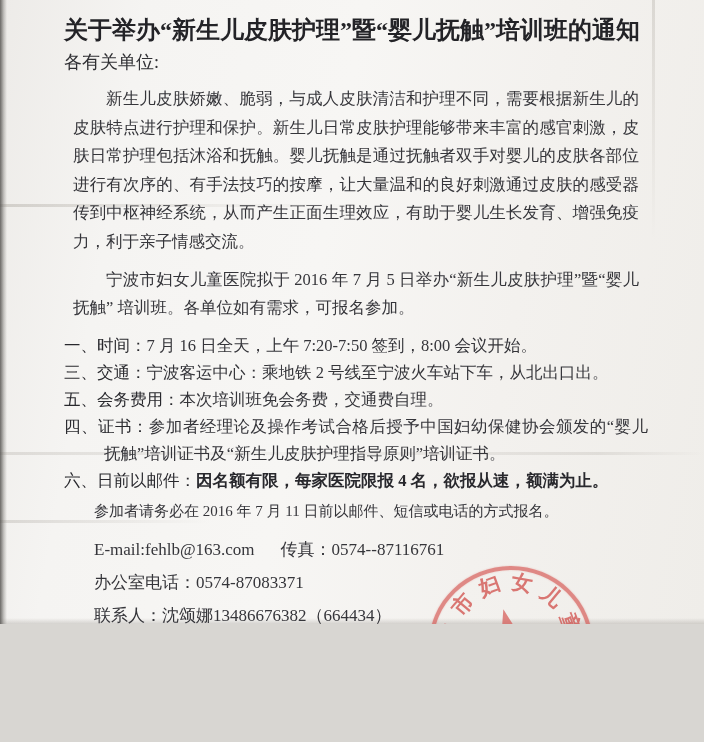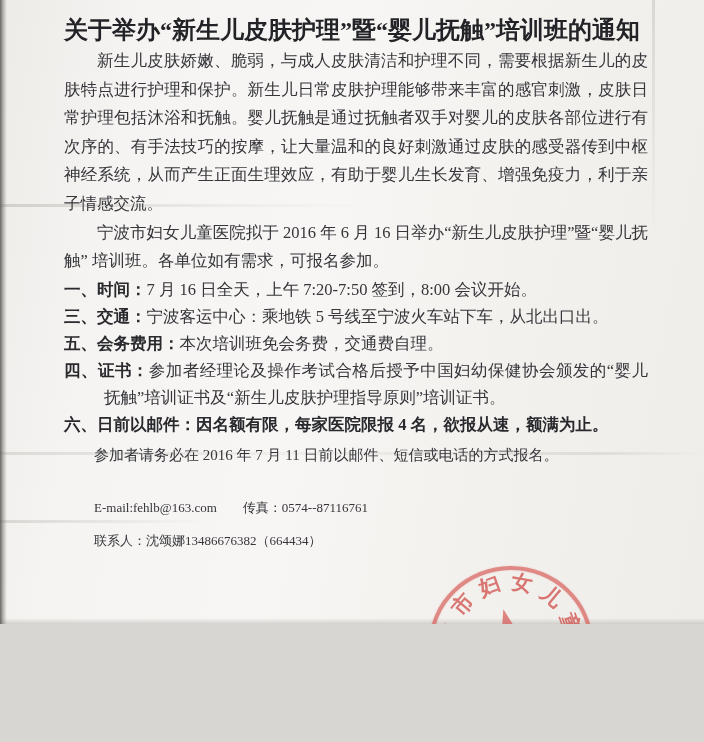--- a/index.html
+++ b/index.html
@@ -39,32 +39,32 @@
   }
   .doc-title{
     font-size:24px;font-weight:bold;color:#232327;
     line-height:33px;margin:0;letter-spacing:0px;white-space:nowrap;
   }
   .salutation{
     font-size:18px;line-height:27px;margin-top:2px;color:#2f2f33;
   }
   .para{
     font-size:16.5px;line-height:28.6px;text-align:justify;
-    text-indent:2em;margin:0;color:#35353a;
+    text-indent:2em;margin:9px;color:#35353a;
   }
   .item{
     font-size:16.5px;line-height:27px;text-align:justify;
     padding-left:40px;text-indent:-40px;color:#35353a;
   }
-  .item-label{font-weight:bold;color:#28282d;}
+  .item-label{font-weight:normal;color:#28282d;}
   .item-text.strong{font-weight:bold;color:#28282d;}
   .reg-note{
     font-size:15px;line-height:28px;text-indent:2em;margin-top:3px;color:#35353a;
   }
-  .contact{margin-top:22px;padding-left:30px;font-size:13px;color:#35353a;}
+  .contact{margin-top:8px;padding-left:30px;font-size:17px;color:#35353a;}
   .contact-line{line-height:33px;white-space:nowrap;}
   .contact-line .gap{display:inline-block;width:26px;}
 
   .signature-org{
     position:absolute;left:413px;top:632px;z-index:6;
     font-size:18.5px;letter-spacing:1px;color:#3a3a3e;white-space:nowrap;font-family:Liberation Mono, monospace;
   }
   .signature-date{
     position:absolute;left:430px;top:673px;z-index:6;
     font-size:18px;letter-spacing:2px;color:#3a3a3e;white-space:nowrap;
@@ -113,46 +113,48 @@
   <div class="scan-edge"></div>
   <div class="crease c1"></div>
   <div class="crease c2"></div>
   <div class="crease c3"></div>
   <div class="crease c4"></div>
   <div class="crease c5"></div>
   <div class="crease c6"></div>
 
   <div class="doc">
     <div class="doc-title">关于举办“新生儿皮肤护理”暨“婴儿抚触”培训班的通知</div>
+    <div class="salutation">各有关单位:</div>
 
     <p class="para">新生儿皮肤娇嫩、脆弱，与成人皮肤清洁和护理不同，需要根据新生儿的皮肤特点进行护理和保护。新生儿日常皮肤护理能够带来丰富的感官刺激，皮肤日常护理包括沐浴和抚触。婴儿抚触是通过抚触者双手对婴儿的皮肤各部位进行有次序的、有手法技巧的按摩，让大量温和的良好刺激通过皮肤的感受器传到中枢神经系统，从而产生正面生理效应，有助于婴儿生长发育、增强免疫力，利于亲子情感交流。</p>
-    <p class="para">宁波市妇女儿童医院拟于 2016 年 6 月 16 日举办“新生儿皮肤护理”暨“婴儿抚触” 培训班。各单位如有需求，可报名参加。</p>
+    <p class="para">宁波市妇女儿童医院拟于 2016 年 7 月 5 日举办“新生儿皮肤护理”暨“婴儿抚触” 培训班。各单位如有需求，可报名参加。</p>
 
     <div class="item">
       <span class="item-label">一、时间：</span><span class="item-text">7 月 16 日全天，上午 7:20-7:50 签到，8:00 会议开始。</span>
     </div>
     <div class="item">
-      <span class="item-label">三、交通：</span><span class="item-text">宁波客运中心：乘地铁 5 号线至宁波火车站下车，从北出口出。</span>
+      <span class="item-label">三、交通：</span><span class="item-text">宁波客运中心：乘地铁 2 号线至宁波火车站下车，从北出口出。</span>
     </div>
     <div class="item">
       <span class="item-label">五、会务费用：</span><span class="item-text">本次培训班免会务费，交通费自理。</span>
     </div>
     <div class="item">
       <span class="item-label">四、证书：</span><span class="item-text">参加者经理论及操作考试合格后授予中国妇幼保健协会颁发的“婴儿抚触”培训证书及“新生儿皮肤护理指导原则”培训证书。</span>
     </div>
     <div class="item">
       <span class="item-label">六、日前以邮件：</span><span class="item-text strong">因名额有限，每家医院限报 4 名，欲报从速，额满为止。</span>
     </div>
 
     <div class="reg-note">参加者请务必在 2016 年 7 月 11 日前以邮件、短信或电话的方式报名。</div>
 
     <div class="contact">
       <div class="contact-line">
         <span>E-mail:fehlb@163.com</span><span class="gap"></span><span>传真：0574--87116761</span>
       </div>
+      <div class="contact-line">办公室电话：0574-87083371</div>
       <div class="contact-line">联系人：沈颂娜13486676382（664434）</div>
     </div>
   </div>
 
   <div class="signature-org">宁波市妇女儿童医院</div>
   <div class="signature-date">2016 年 7 月 3 日</div>
 
   <div class="stamp">
     <div class="stamp-ring"></div>
     <div class="stamp-star">★</div>

